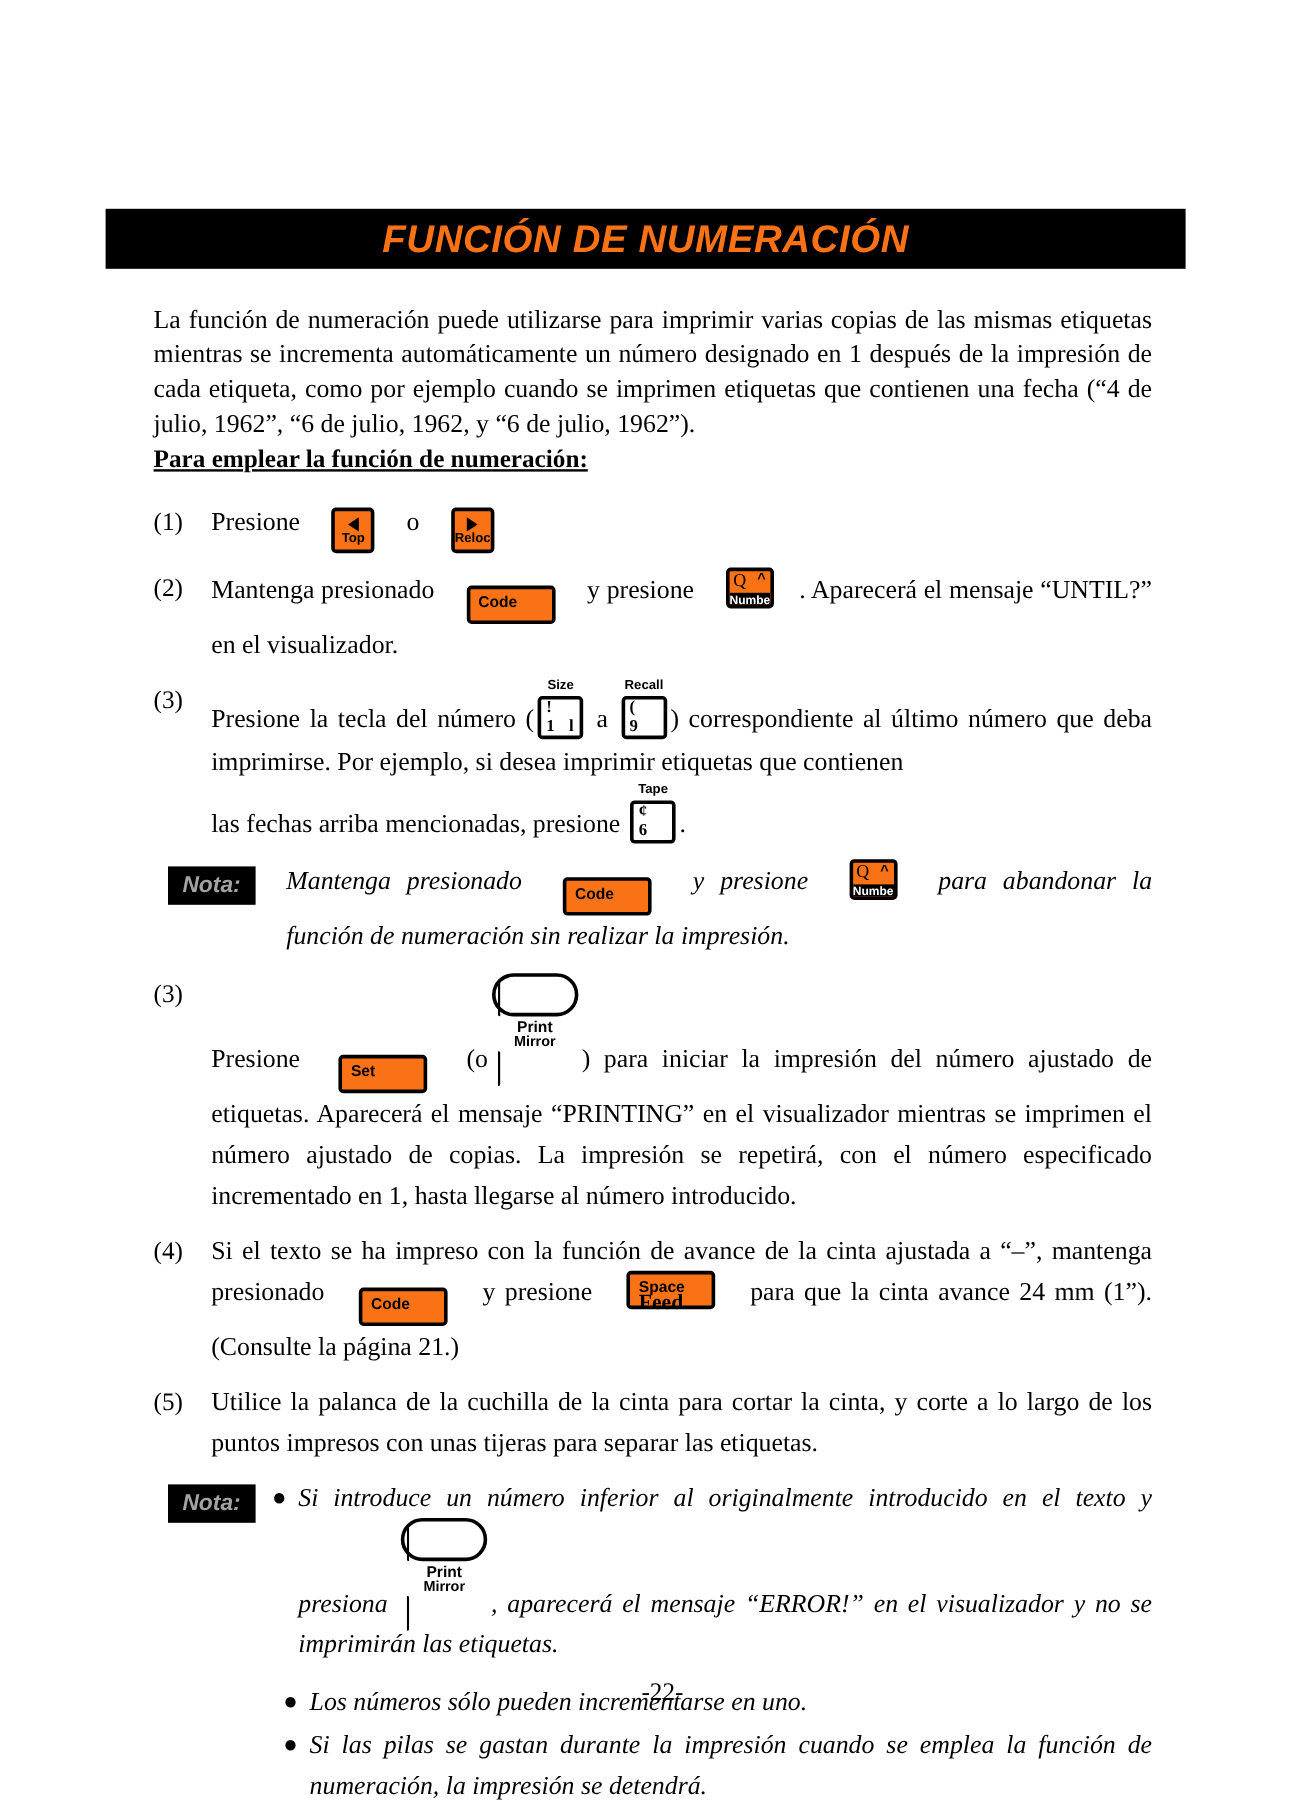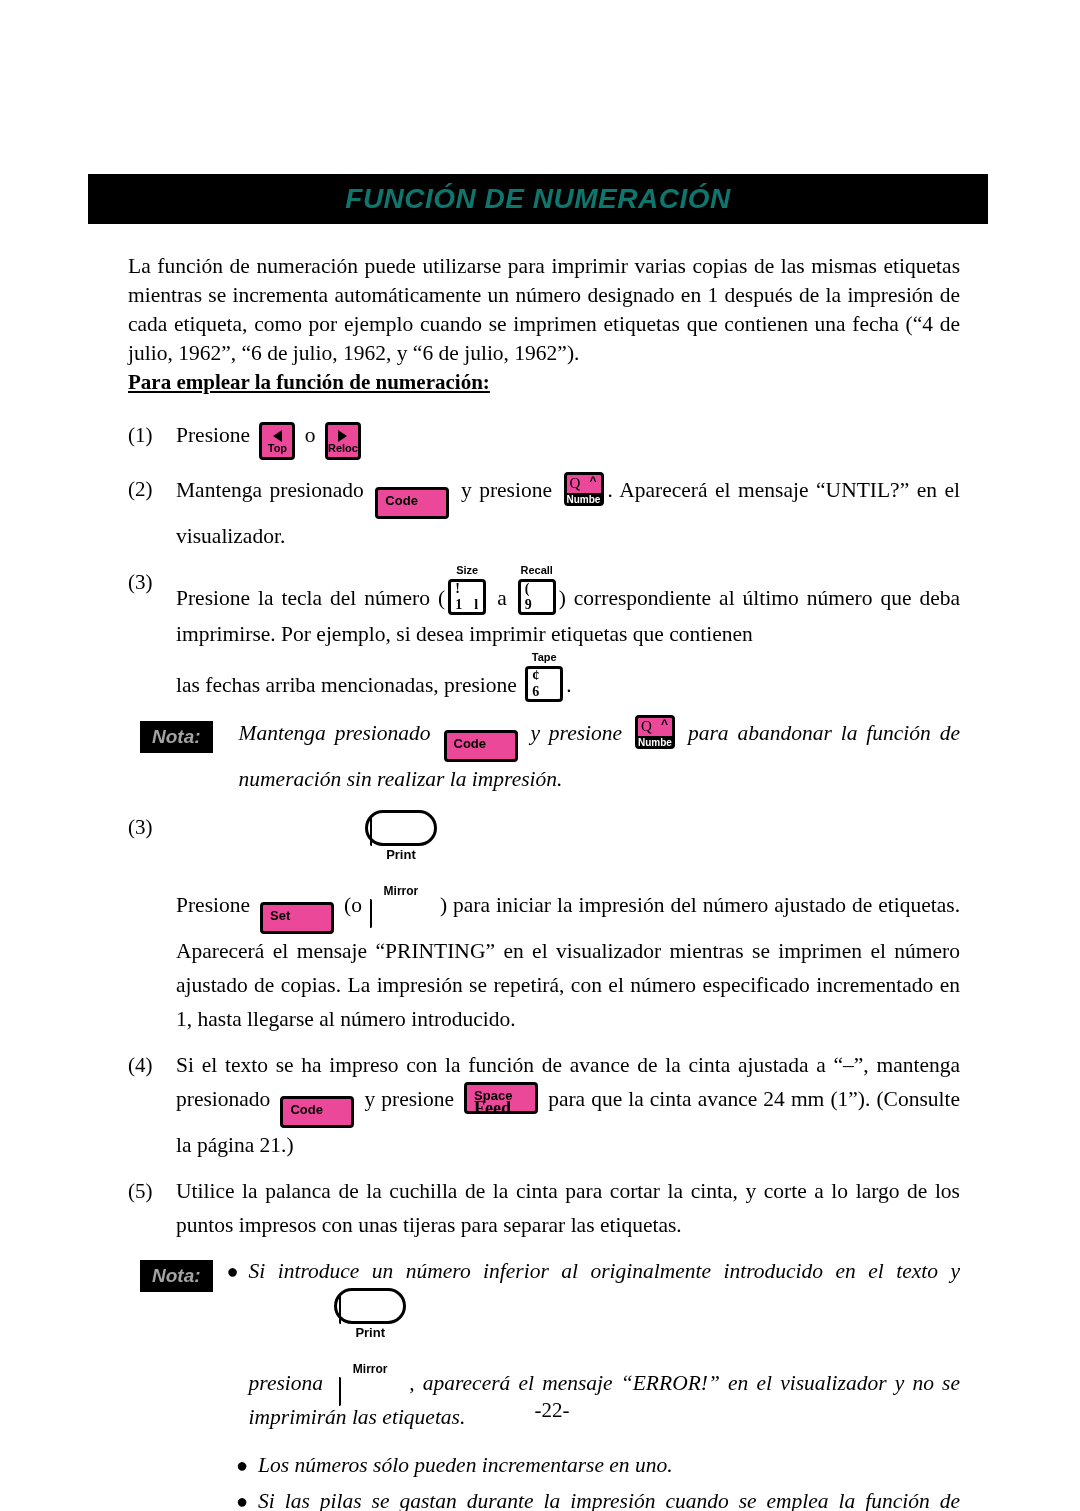--- a/index.html
+++ b/index.html
@@ -30,25 +30,25 @@
     left: 88px;
     top: 174px;
     width: 900px;
     height: 50px;
     background: #000000;
     display: flex;
     align-items: center;
     justify-content: center;
   }
   .header-title {
-    color: #0f766e;
+    color: #f97316;
     font-family: "Liberation Sans", "DejaVu Sans", sans-serif;
     font-style: italic;
     font-weight: bold;
-    font-size: 28px;
+    font-size: 32px;
     letter-spacing: 0.5px;
     white-space: nowrap;
   }
 
   
   .content {
     position: absolute;
     left: 128px;
     top: 252px;
     width: 832px;
@@ -144,31 +144,31 @@
     text-justify: inter-word;
   }
   .bullet-list { margin-left: 0; }
   .bullet-list .bullet-row { margin-top: 2px; }
 
   
   .key {
     display: inline-block;
     vertical-align: -6px;
     box-sizing: border-box;
-    background: #ec4899;
+    background: #f97316;
     border: 3px solid #000000;
     border-radius: 4px;
     position: relative;
     font-family: "Liberation Sans", "DejaVu Sans", sans-serif;
     font-style: normal;
     font-weight: bold;
     color: #000000;
     text-align: center;
     line-height: 1;
-    margin: 0 4px;
+    margin: 0 21px;
   }
 
   
   .key-wide {
     width: 74px;
     height: 32px;
     padding: 4px 0 0 7px;
     text-align: left;
     font-size: 14px;
     vertical-align: -8px;
@@ -311,21 +311,21 @@
     height: 100%;
     border: 2px solid #000;
     border-radius: 14px;
     font-family: "Liberation Sans", "DejaVu Sans", sans-serif;
     font-style: normal;
     font-weight: bold;
     text-align: center;
     padding-top: 1px;
   }
   .key-oval .o-l1 { display: block; font-size: 13px; line-height: 12px; }
-  .key-oval .o-l2 { display: block; font-size: 12px; line-height: 12px; margin-top: 24px; }
+  .key-oval .o-l2 { display: block; font-size: 12px; line-height: 12px; }
 
   
   .page-number {
     position: absolute;
     left: 0;
     top: 1398px;
     width: 1080px;
     text-align: center;
     font-size: 21px;
     padding-left: 12px;

